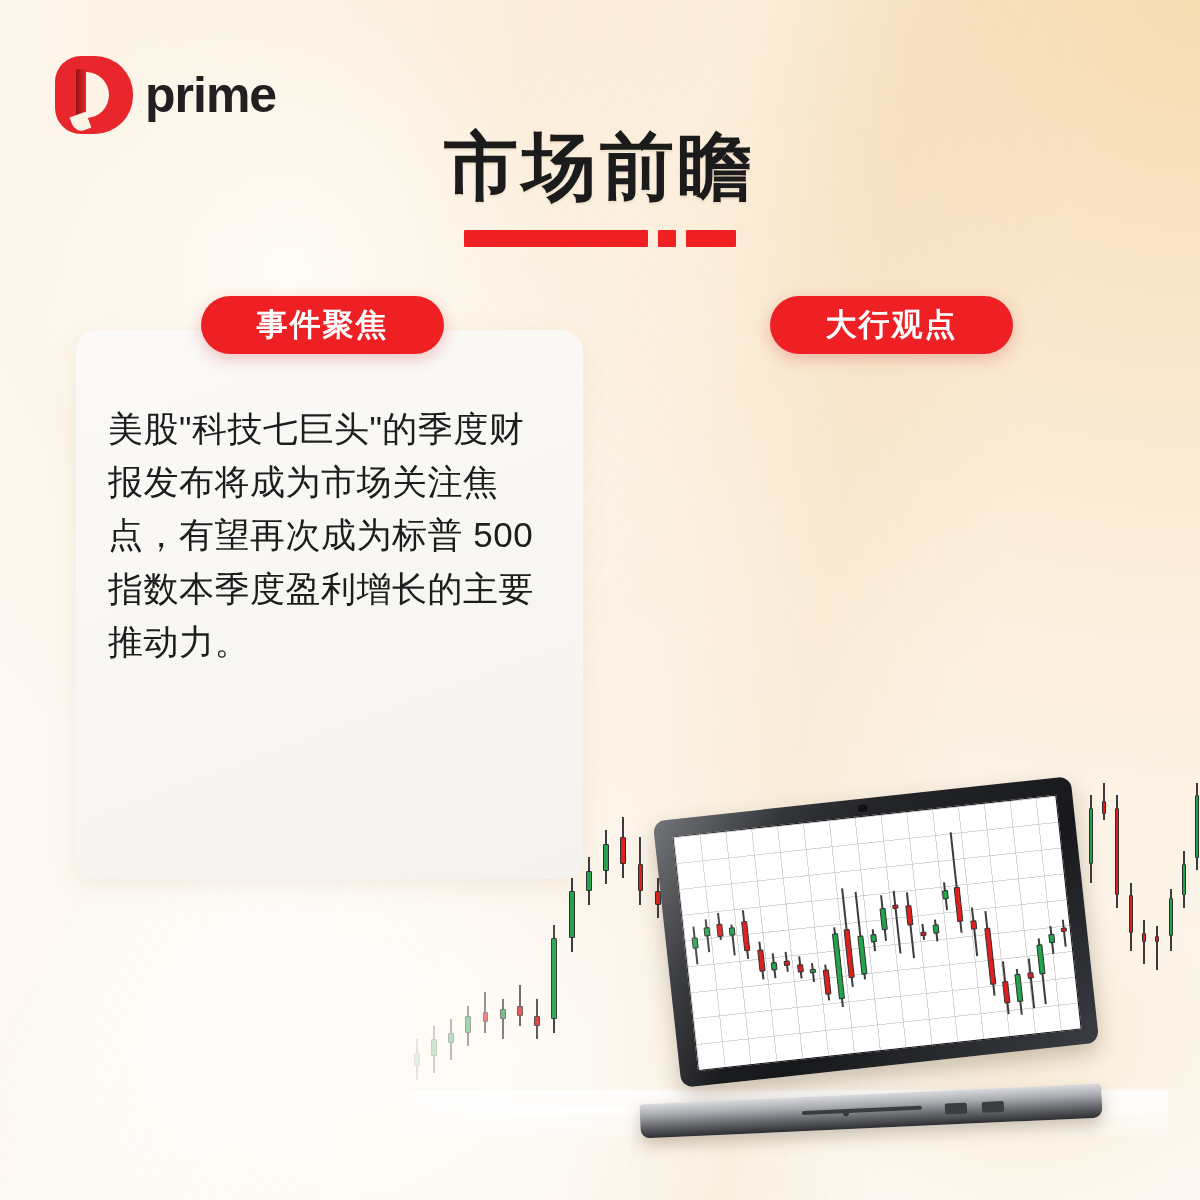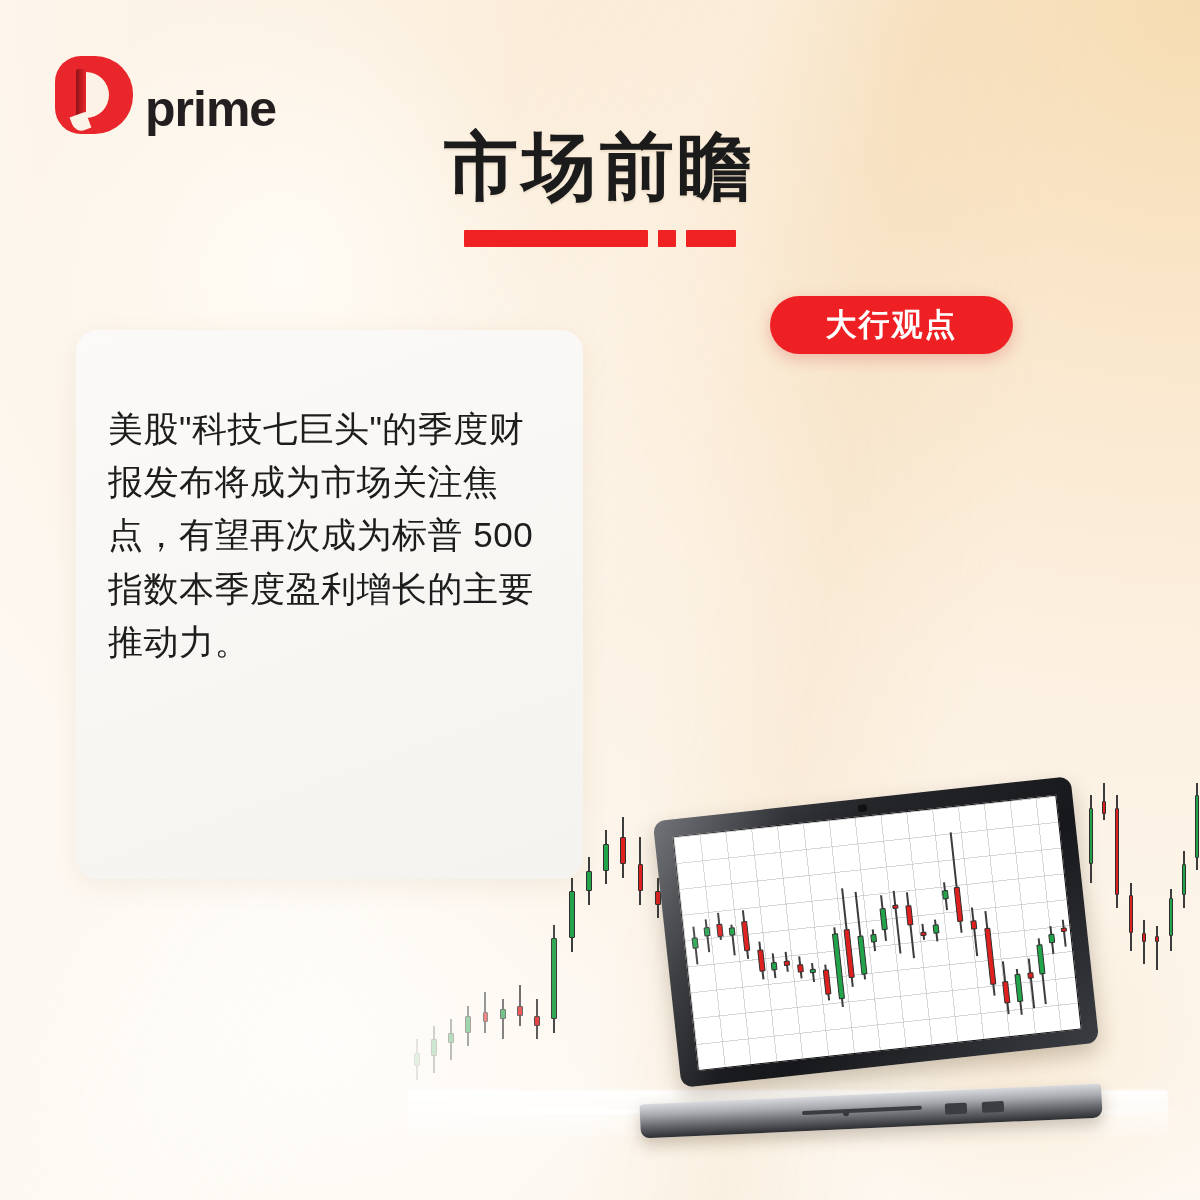--- a/index.html
+++ b/index.html
@@ -37,21 +37,21 @@
   }
   .bg-streak {
     position:absolute; inset:0;
     background:
       linear-gradient(118deg, rgba(255,255,255,0) 30%, rgba(255,255,255,.28) 41%, rgba(255,255,255,0) 52%),
       linear-gradient(100deg, rgba(240,214,175,0) 55%, rgba(240,214,175,.30) 66%, rgba(240,214,175,0) 78%);
     opacity:.8;
   }
 
   
-  .logo { position:absolute; left:55px; top:56px; display:flex; align-items:flex-end; gap:12px; }
+  .logo { position:absolute; left:55px; top:56px; display:flex; align-items:center; gap:12px; }
   .logo-mark { position:relative; width:78px; height:78px; }
   .logo-mark .ring {
     position:absolute; inset:0;
     background:#e8262b;
     border-radius:26px 38px 38px 26px;
   }
   .logo-mark .ring::after {
     content:""; position:absolute; left:31%; top:20%;
     width:38%; height:60%;
     background:#fcf3e6; border-radius:0 30px 30px 0;
@@ -215,20 +215,21 @@
       <i class="seg-dot"></i>
       <i class="seg-mid"></i>
     </div>
   </div>
 
   <div class="card card-left">
     <div class="card-body">
       <p>美股"科技七巨头"的季度财报发布将成为市场关注焦点，有望再次成为标普 500 指数本季度盈利增长的主要推动力。</p>
     </div>
   </div>
+  <div class="badge badge-left">事件聚焦</div>
 
   <div class="badge badge-right">大行观点</div>
 
   <div class="scene">
     <div class="bgfield" id="bg-candles">
         <div class="candle up" style="left: 413.683px; width: 5.85556px; top: 269.348px; height: 40.4348px; opacity: 0.12;">
           <div class="wick" style="top: 0px; height: 40.4348px;"></div>
           <div class="body" style="top: 13.4783px; height: 13.4783px;"></div>
         </div>
         <div class="candle up" style="left: 430.906px; width: 5.85556px; top: 255.87px; height: 47.1739px; opacity: 0.22101;">

